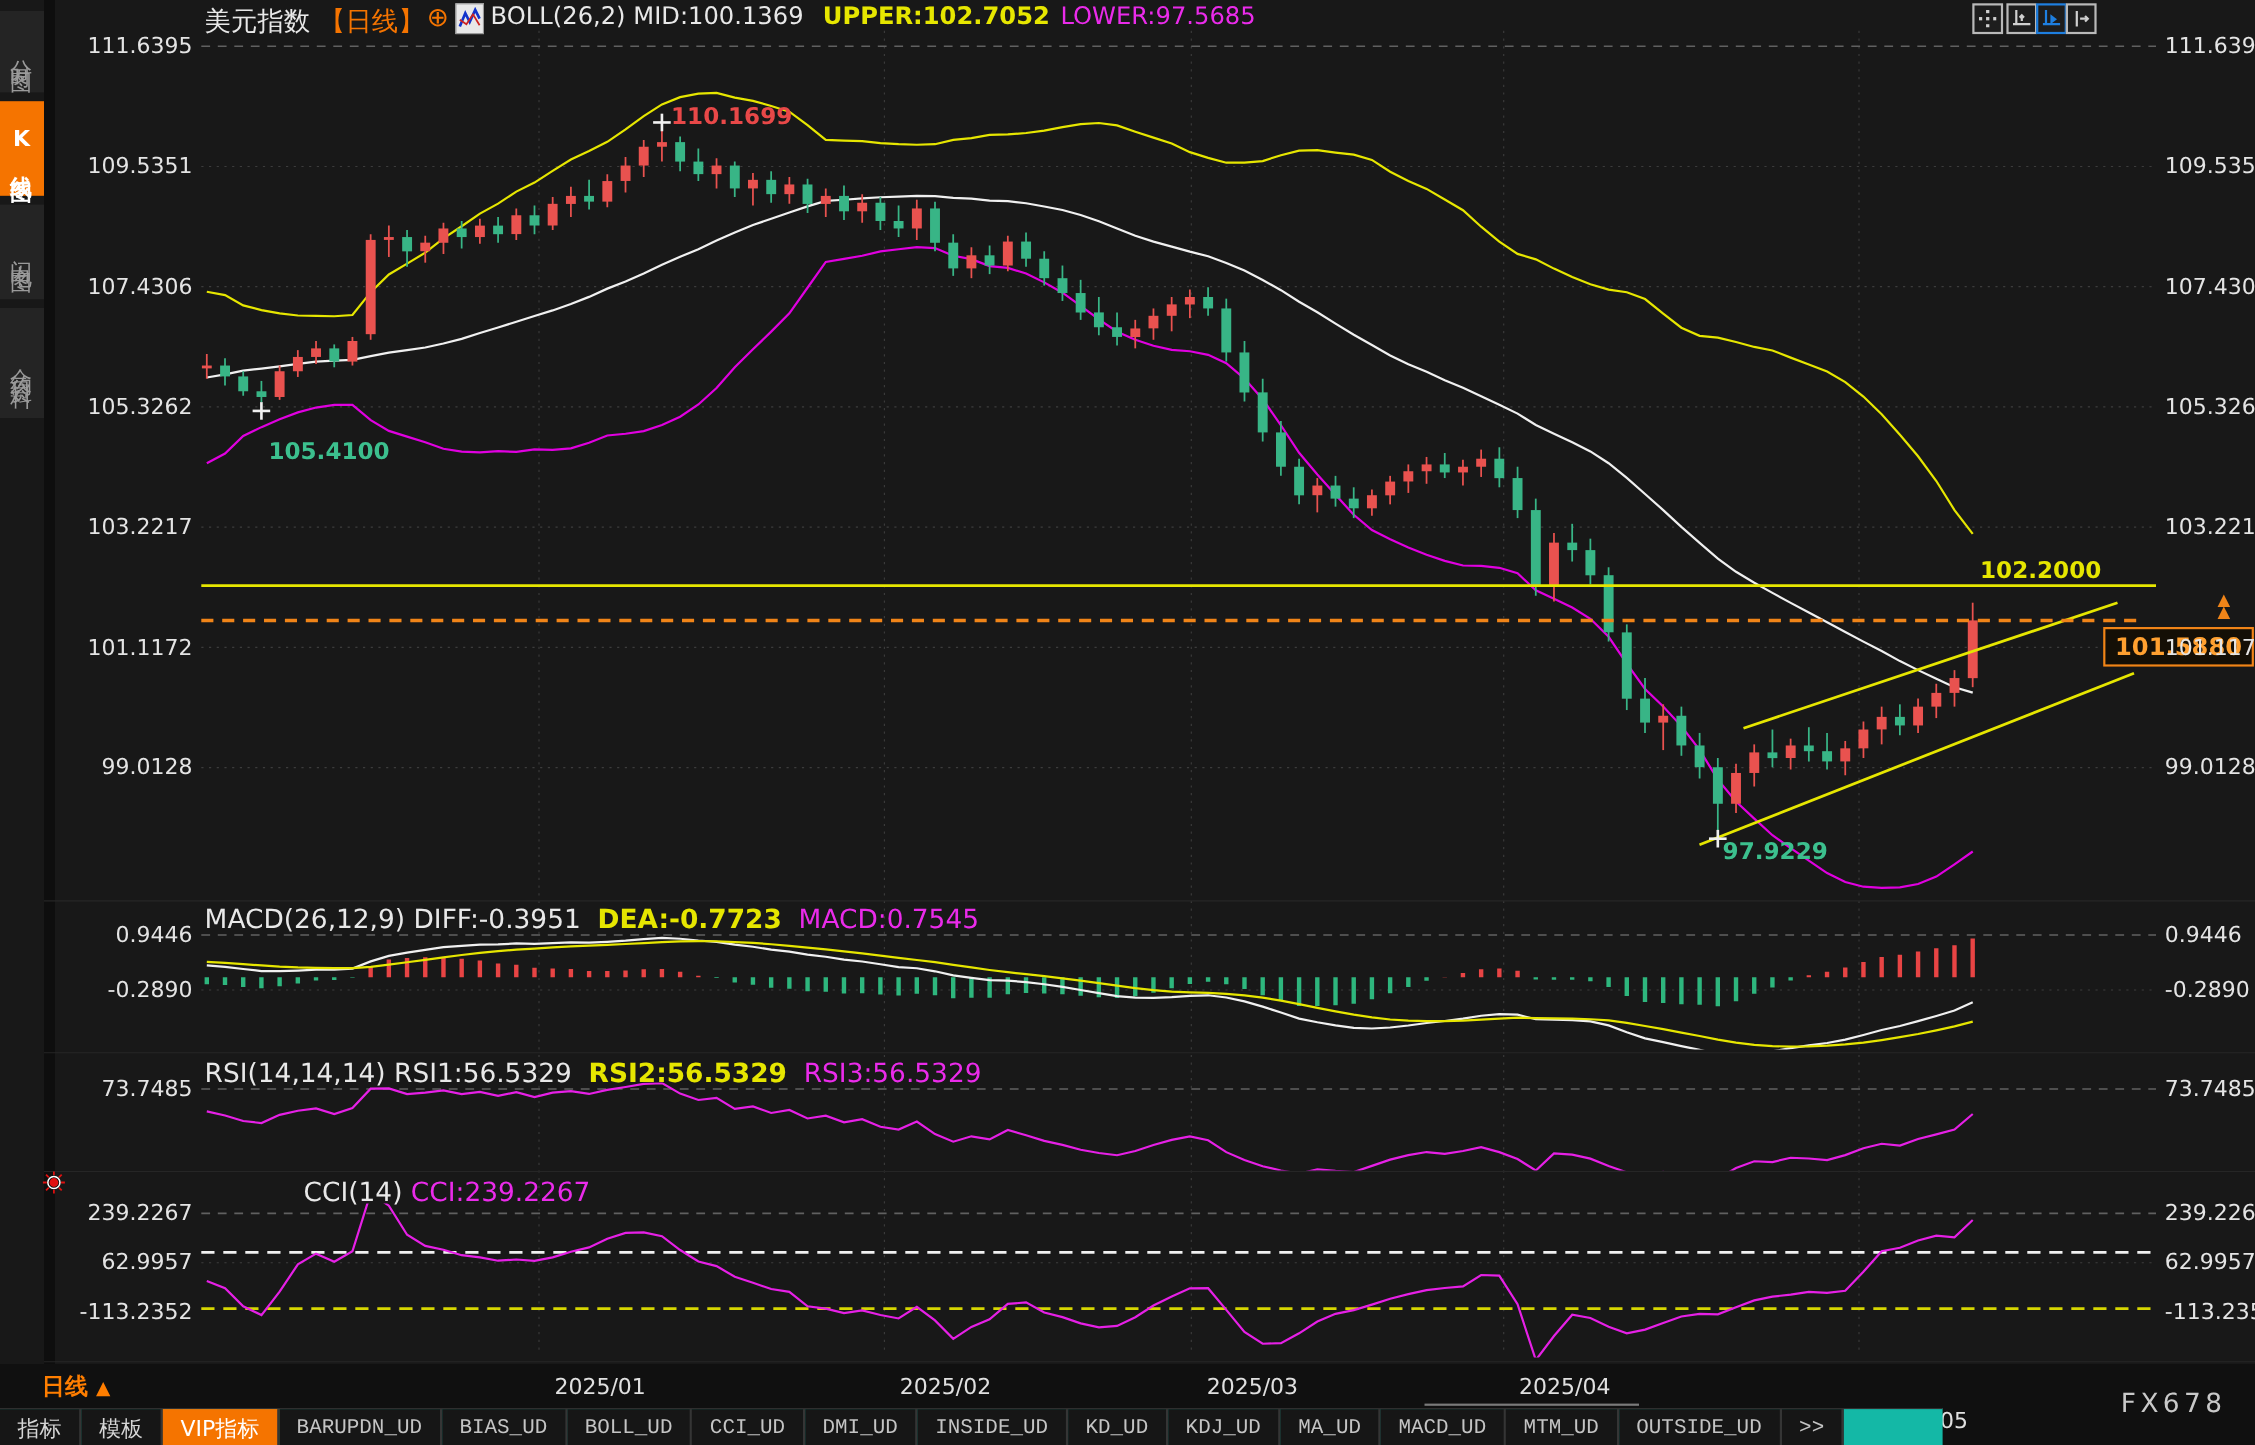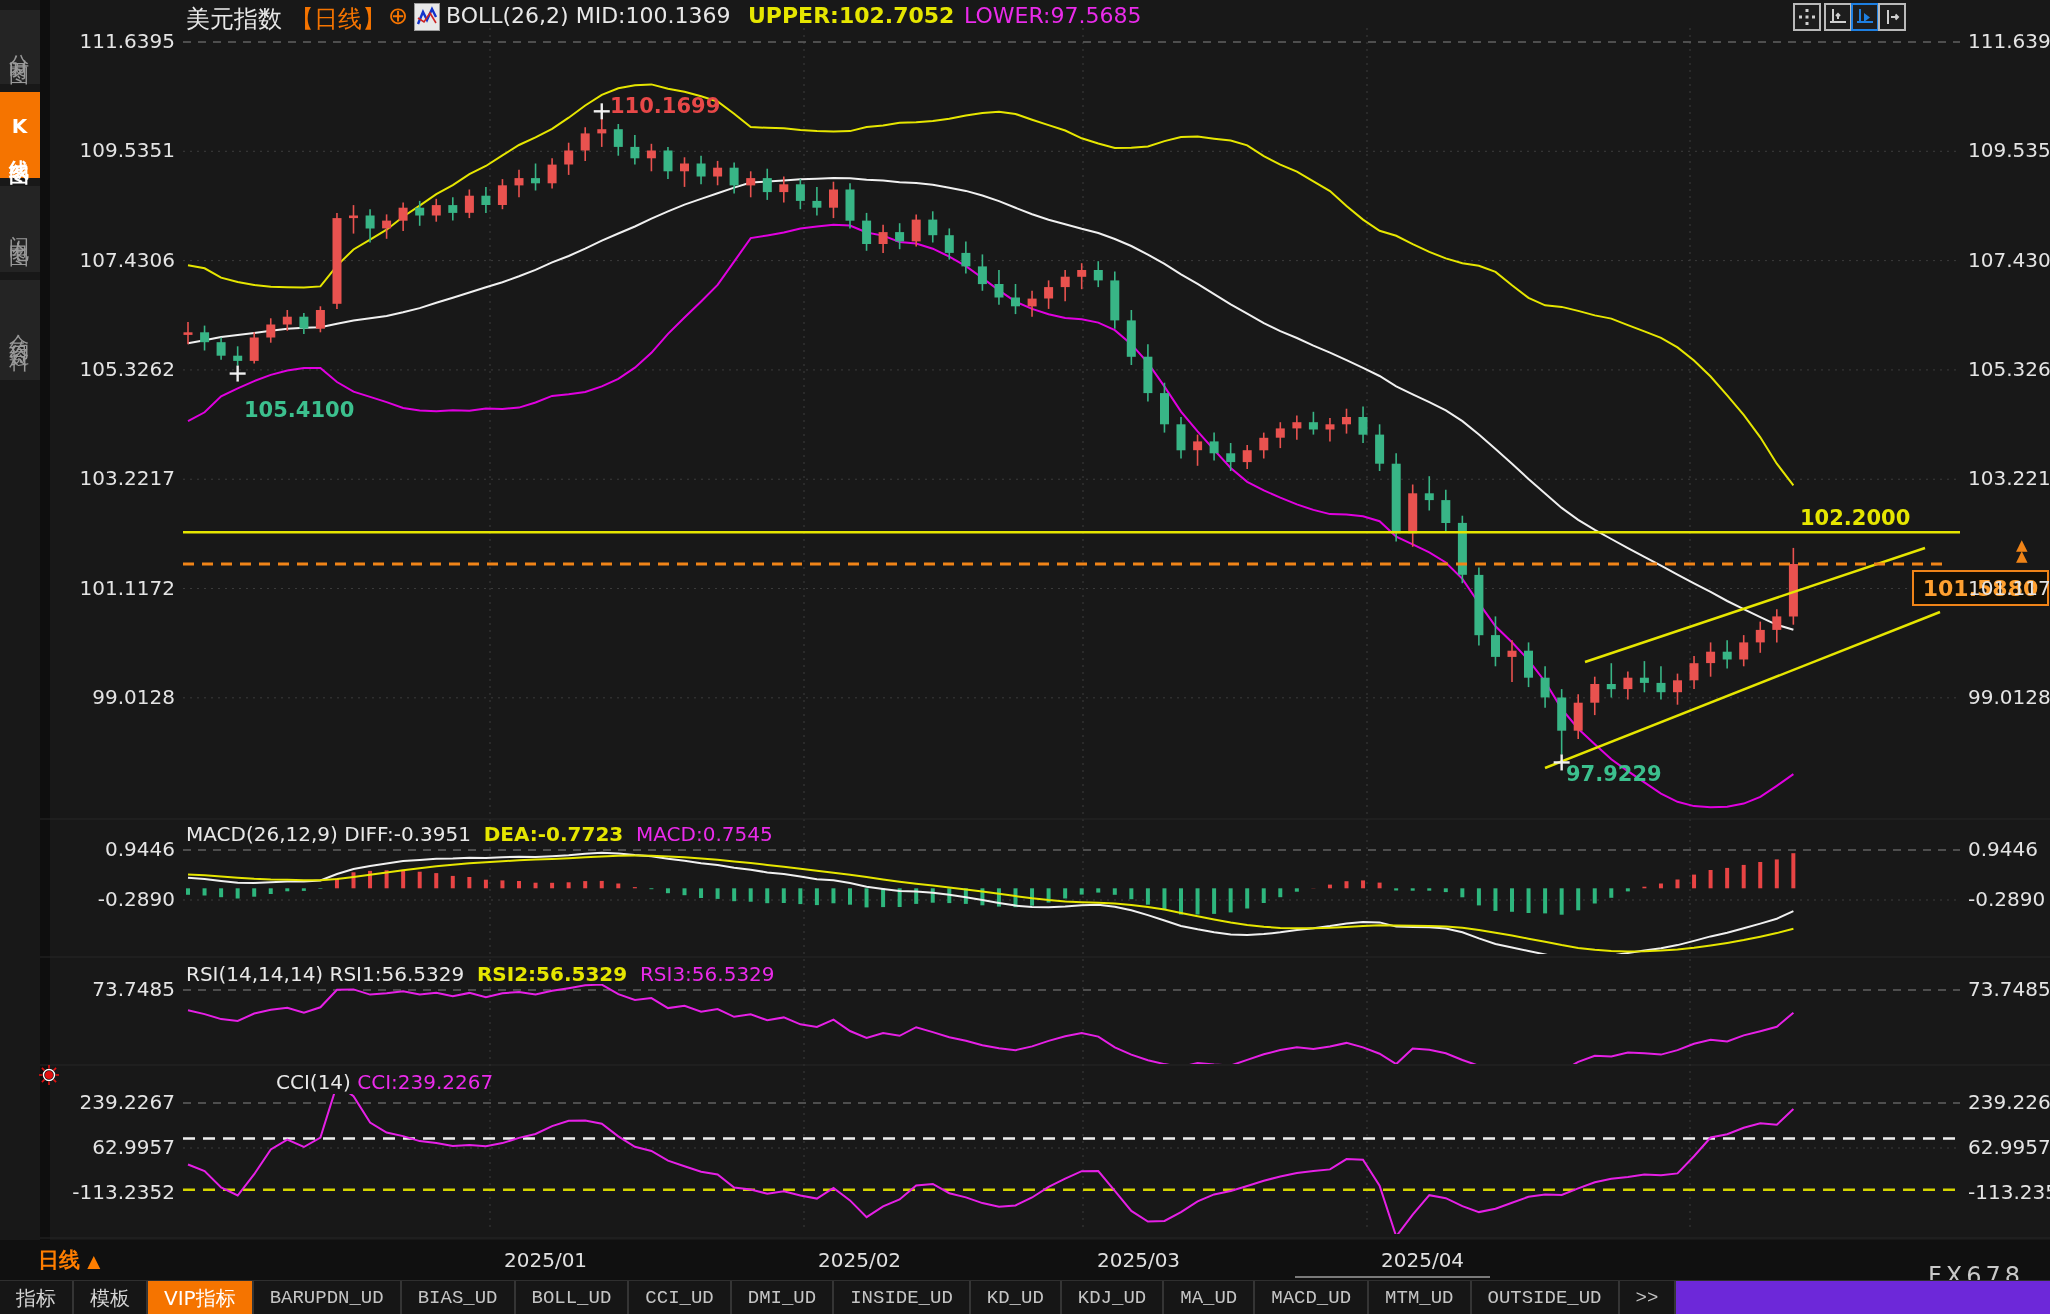--- a/index.html
+++ b/index.html
@@ -21,31 +21,31 @@
   .c-white{color:#e8e8e8;} .c-yellow{color:#e6e600;font-weight:bold;} .c-magenta{color:#ea2bea;}
   .c-orange{color:#f57400;} .c-red{color:#e84848;} .c-green{color:#3cc08e;}
   
   .tool-icon{top:3px;width:24px;height:24px;border:2px solid #b9b9b9;background:#1d1d1d;
              display:flex;align-items:center;justify-content:center;cursor:pointer;}
   .tool-icon.active{border-color:#1e7fe0;}
   
   .ax{font-size:20px;color:#e4e4e4;white-space:nowrap;line-height:20px;}
   .ax-l{width:128px;text-align:right;}
   
-  .ptitle{font-size:20px;white-space:nowrap;}
+  .ptitle{font-size:24px;white-space:nowrap;}
   
   .ann{font-size:21px;font-weight:bold;white-space:nowrap;}
   
   .month{font-size:20px;color:#e0e0e0;}
   
   #last-box{left:1912px;top:570px;width:133px;height:32px;border:2px solid #f08418;background:#140f06;
             color:#ffa030;font-size:22px;font-weight:bold;display:flex;align-items:center;justify-content:center;}
   #last-arrows{left:2016px;top:540px;color:#f08418;font-size:15px;line-height:11px;text-align:center;}
   
-  #tabbar{left:0;top:1280px;width:2050px;height:34px;background:#6d28d9;border-top:1px solid #2f2f2f;
+  #tabbar{left:0;top:1280px;width:1766px;height:34px;background:#14b8a6;border-top:1px solid #2f2f2f;
           display:flex;align-items:stretch;}
   .tab{display:flex;align-items:center;padding:0 16px;background:#161616;border-right:2px solid #353535;
        color:#d6d6d6;font-size:20px;cursor:pointer;white-space:nowrap;}
   .tab.mono{font-family:Liberation Mono, monospace;font-size:19px;color:#c4c4c4;}
   .tab.active{background:#f57400;color:#ffffff;}
   #fx-mark{color:#c9c9c9;font-size:24px;letter-spacing:4px;}
 </style>
 </head>
 <body>
 

